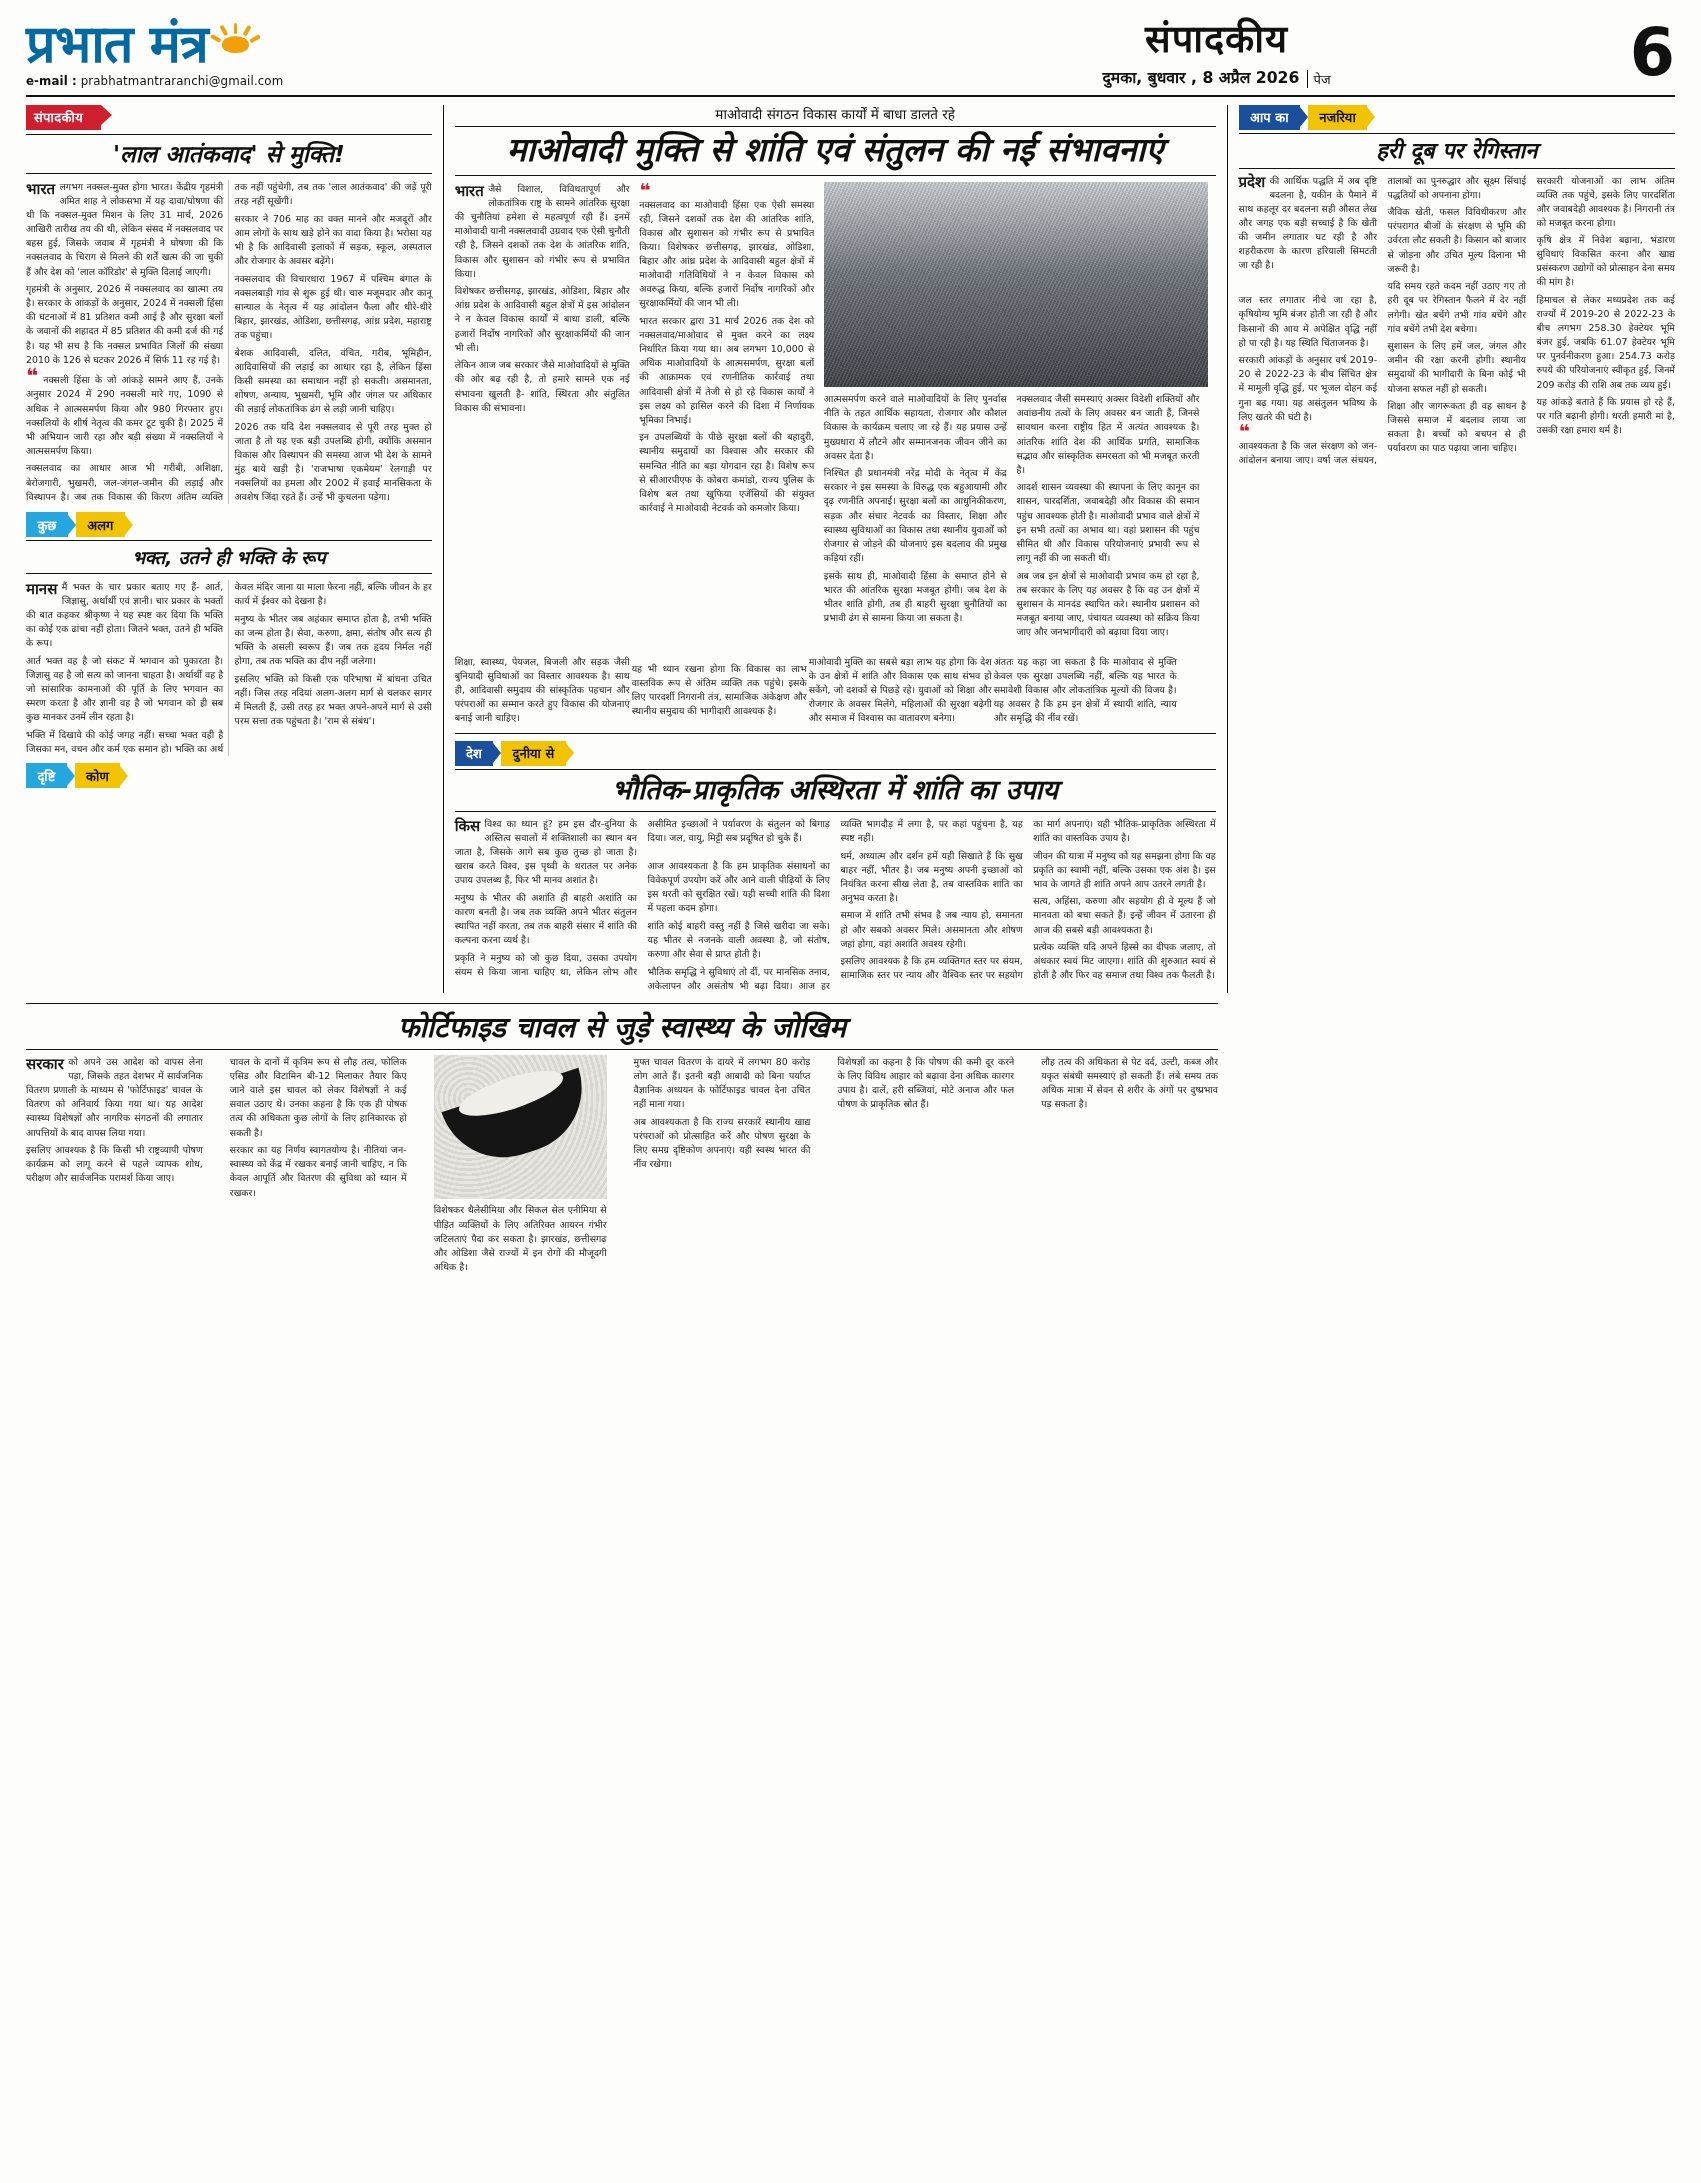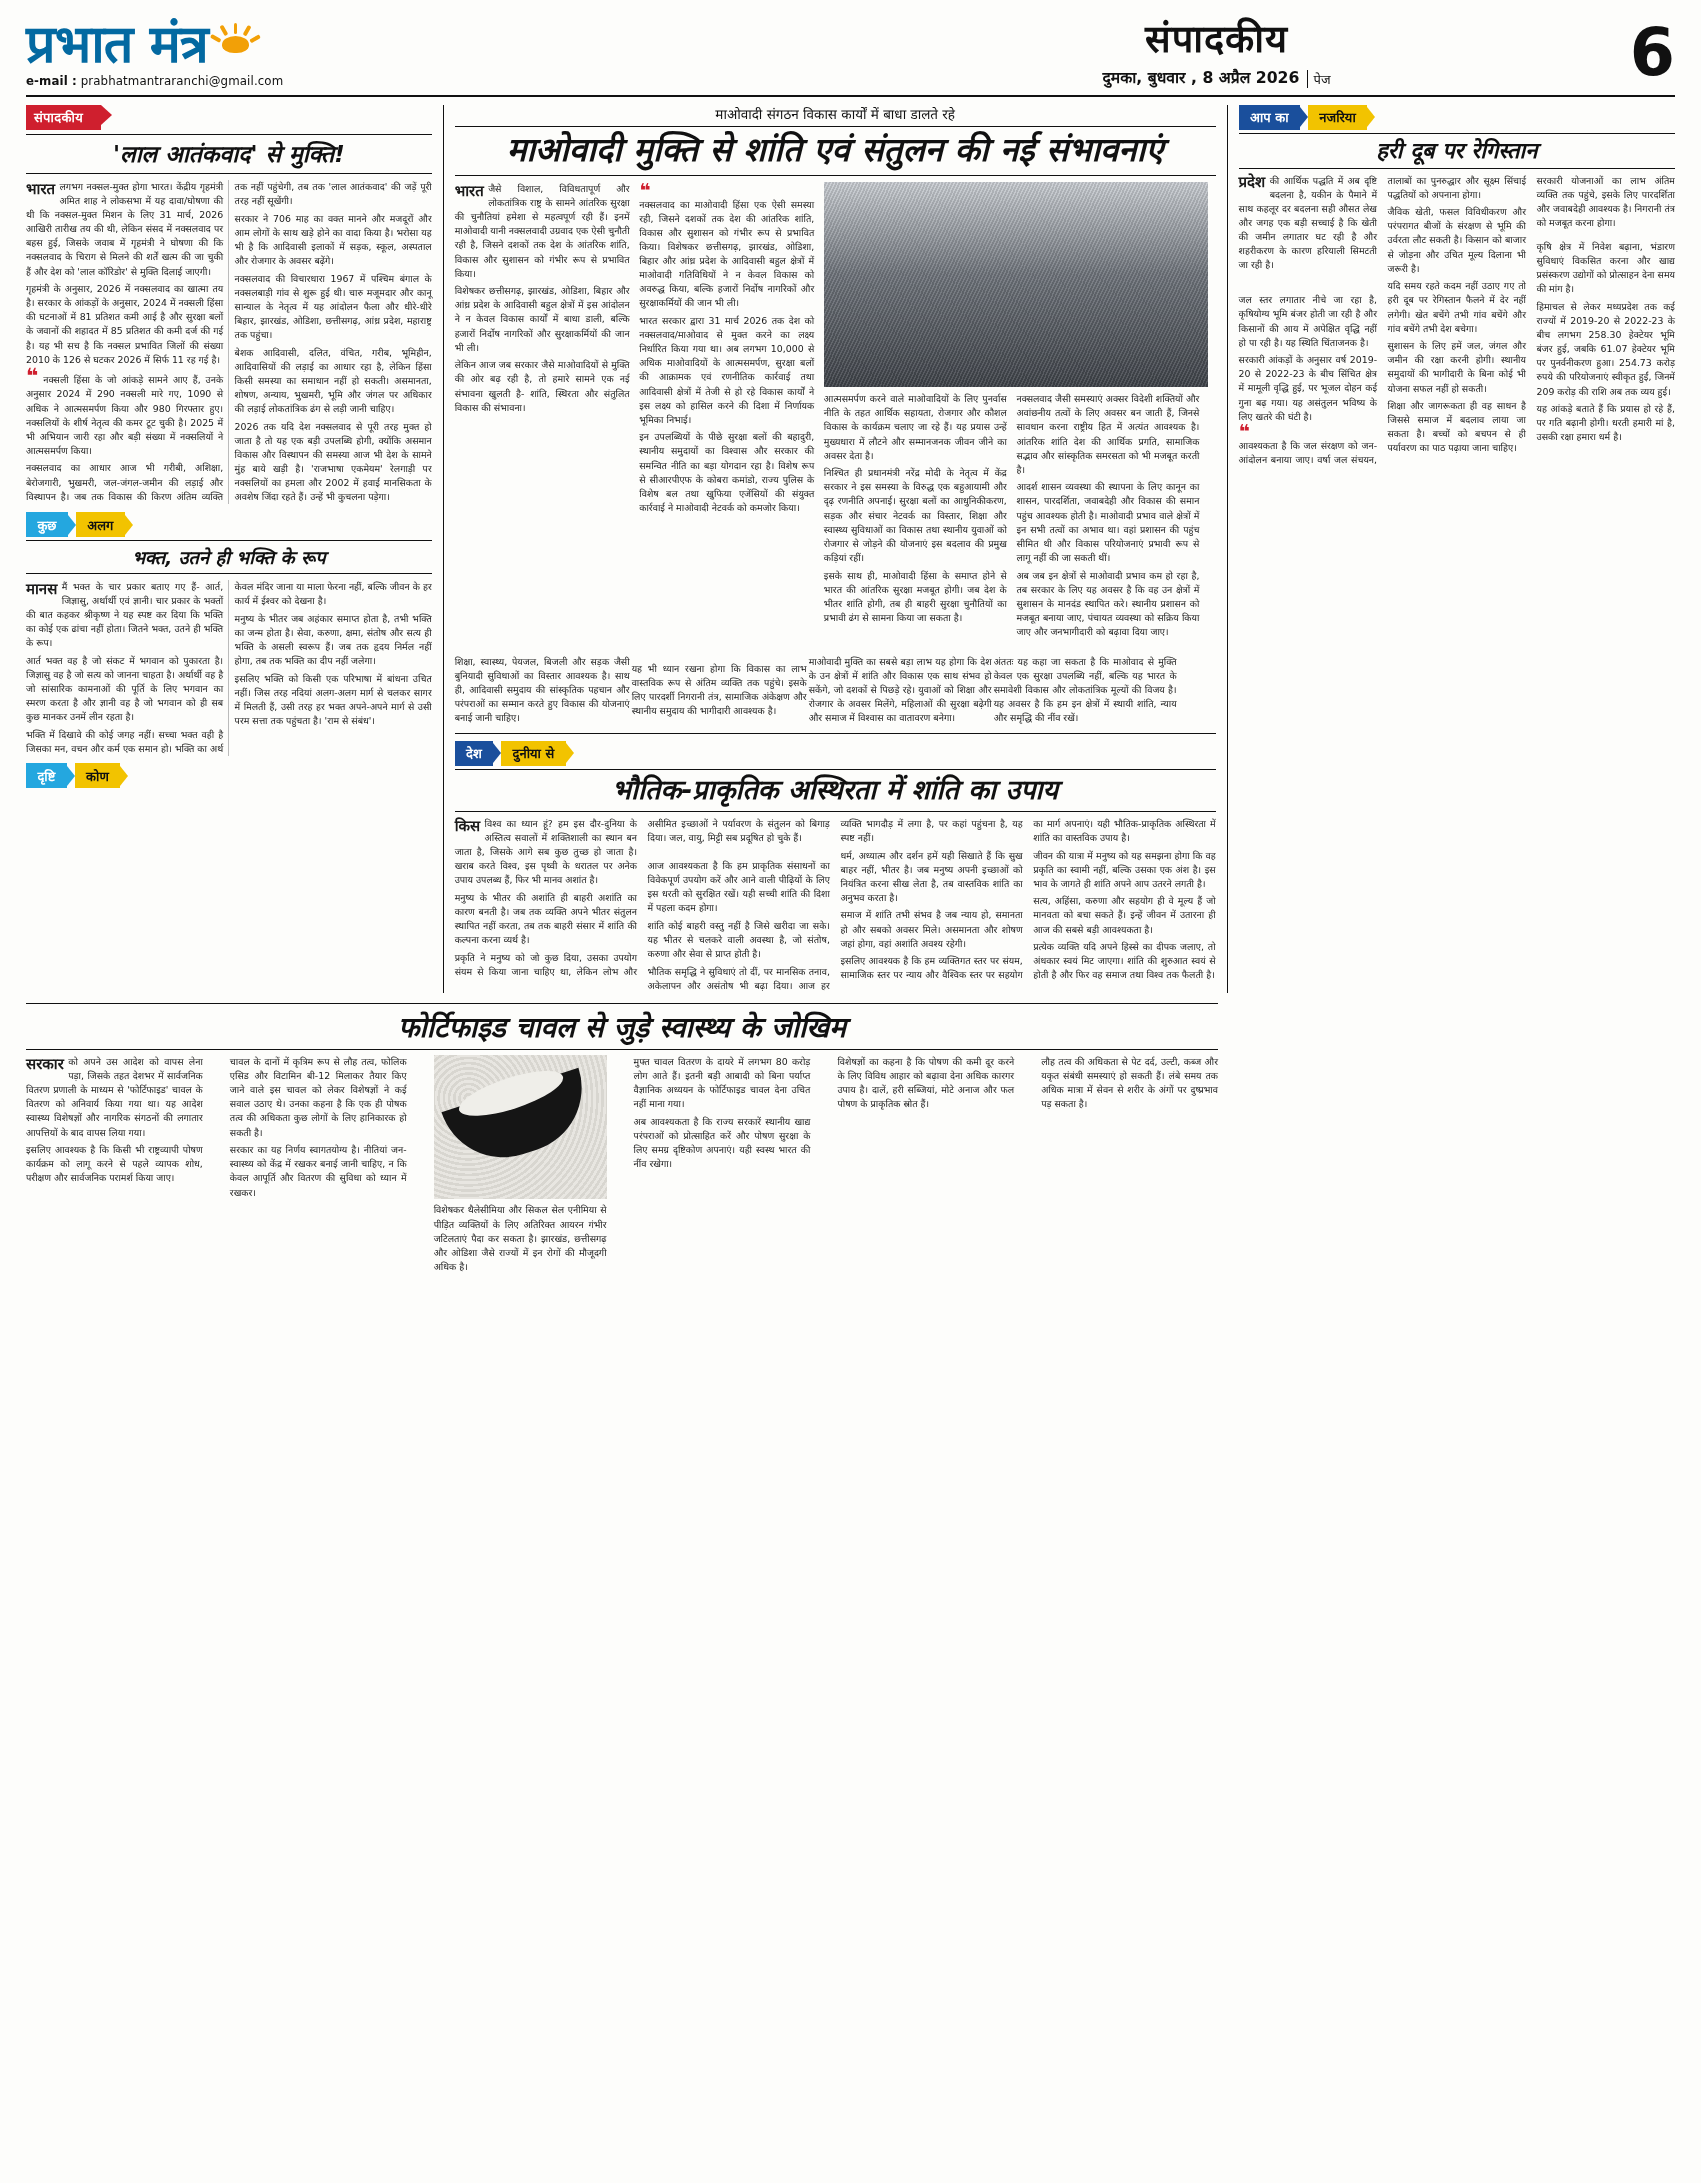--- a/index.html
+++ b/index.html
@@ -229,21 +229,21 @@
       <div class="rule" style="margin:5.2px 0;"></div>
 
       <div class="four-col-text">
         <div class="body-col">
           <span class="dropcap">किस</span>
           <span>विश्व का ध्यान हूं? हम इस दौर-दुनिया के अस्तित्व सवालों में शक्तिशाली का स्थान बन जाता है, जिसके आगे सब कुछ तुच्छ हो जाता है। खराब करते विश्व, इस पृथ्वी के धरातल पर अनेक उपाय उपलब्ध हैं, फिर भी मानव अशांत है।</span>
         </div>
         <div class="body-col" style="margin-top:3.5px;">मनुष्य के भीतर की अशांति ही बाहरी अशांति का कारण बनती है। जब तक व्यक्ति अपने भीतर संतुलन स्थापित नहीं करता, तब तक बाहरी संसार में शांति की कल्पना करना व्यर्थ है।</div>
         <div class="body-col" style="margin-top:3.5px;">प्रकृति ने मनुष्य को जो कुछ दिया, उसका उपयोग संयम से किया जाना चाहिए था, लेकिन लोभ और असीमित इच्छाओं ने पर्यावरण के संतुलन को बिगाड़ दिया। जल, वायु, मिट्टी सब प्रदूषित हो चुके हैं।</div>
         <div class="body-col" style="margin-top:14px;">आज आवश्यकता है कि हम प्राकृतिक संसाधनों का विवेकपूर्ण उपयोग करें और आने वाली पीढ़ियों के लिए इस धरती को सुरक्षित रखें। यही सच्ची शांति की दिशा में पहला कदम होगा।</div>
-        <div class="body-col" style="margin-top:3.5px;">शांति कोई बाहरी वस्तु नहीं है जिसे खरीदा जा सके। यह भीतर से चलकरे वाली अवस्था है, जो संतोष, करुणा और सेवा से प्राप्त होती है।</div>
+        <div class="body-col" style="margin-top:3.5px;">शांति कोई बाहरी वस्तु नहीं है जिसे खरीदा जा सके। यह भीतर से नजनके वाली अवस्था है, जो संतोष, करुणा और सेवा से प्राप्त होती है।</div>
         <div class="body-col" style="margin-top:3.5px;">भौतिक समृद्धि ने सुविधाएं तो दीं, पर मानसिक तनाव, अकेलापन और असंतोष भी बढ़ा दिया। आज हर व्यक्ति भागदौड़ में लगा है, पर कहां पहुंचना है, यह स्पष्ट नहीं।</div>
         <div class="body-col" style="margin-top:3.5px;">धर्म, अध्यात्म और दर्शन हमें यही सिखाते हैं कि सुख बाहर नहीं, भीतर है। जब मनुष्य अपनी इच्छाओं को नियंत्रित करना सीख लेता है, तब वास्तविक शांति का अनुभव करता है।</div>
         <div class="body-col" style="margin-top:3.5px;">समाज में शांति तभी संभव है जब न्याय हो, समानता हो और सबको अवसर मिले। असमानता और शोषण जहां होगा, वहां अशांति अवश्य रहेगी।</div>
         <div class="body-col" style="margin-top:3.5px;">इसलिए आवश्यक है कि हम व्यक्तिगत स्तर पर संयम, सामाजिक स्तर पर न्याय और वैश्विक स्तर पर सहयोग का मार्ग अपनाएं। यही भौतिक-प्राकृतिक अस्थिरता में शांति का वास्तविक उपाय है।</div>
         <div class="body-col" style="margin-top:3.5px;">जीवन की यात्रा में मनुष्य को यह समझना होगा कि वह प्रकृति का स्वामी नहीं, बल्कि उसका एक अंश है। इस भाव के जागते ही शांति अपने आप उतरने लगती है।</div>
         <div class="body-col" style="margin-top:3.5px;">सत्य, अहिंसा, करुणा और सहयोग ही वे मूल्य हैं जो मानवता को बचा सकते हैं। इन्हें जीवन में उतारना ही आज की सबसे बड़ी आवश्यकता है।</div>
         <div class="body-col" style="margin-top:3.5px;">प्रत्येक व्यक्ति यदि अपने हिस्से का दीपक जलाए, तो अंधकार स्वयं मिट जाएगा। शांति की शुरुआत स्वयं से होती है और फिर वह समाज तथा विश्व तक फैलती है।</div>
       </div>
     </div>
 
@@ -267,21 +267,21 @@
         <div class="body-col" style="margin-top:3.5px;">सरकारी आंकड़ों के अनुसार वर्ष 2019-20 से 2022-23 के बीच सिंचित क्षेत्र में मामूली वृद्धि हुई, पर भूजल दोहन कई गुना बढ़ गया। यह असंतुलन भविष्य के लिए खतरे की घंटी है।</div>
         <div class="body-col" style="margin-top:3.5px;">
           <span class="small-red-quote">❝</span>
           <span>आवश्यकता है कि जल संरक्षण को जन-आंदोलन बनाया जाए। वर्षा जल संचयन, तालाबों का पुनरुद्धार और सूक्ष्म सिंचाई पद्धतियों को अपनाना होगा।</span>
         </div>
         <div class="body-col" style="margin-top:3.5px;">जैविक खेती, फसल विविधीकरण और परंपरागत बीजों के संरक्षण से भूमि की उर्वरता लौट सकती है। किसान को बाजार से जोड़ना और उचित मूल्य दिलाना भी जरूरी है।</div>
         <div class="body-col" style="margin-top:3.5px;">यदि समय रहते कदम नहीं उठाए गए तो हरी दूब पर रेगिस्तान फैलने में देर नहीं लगेगी। खेत बचेंगे तभी गांव बचेंगे और गांव बचेंगे तभी देश बचेगा।</div>
         <div class="body-col" style="margin-top:3.5px;">सुशासन के लिए हमें जल, जंगल और जमीन की रक्षा करनी होगी। स्थानीय समुदायों की भागीदारी के बिना कोई भी योजना सफल नहीं हो सकती।</div>
         <div class="body-col" style="margin-top:3.5px;">शिक्षा और जागरूकता ही वह साधन है जिससे समाज में बदलाव लाया जा सकता है। बच्चों को बचपन से ही पर्यावरण का पाठ पढ़ाया जाना चाहिए।</div>
         <div class="body-col" style="margin-top:3.5px;">सरकारी योजनाओं का लाभ अंतिम व्यक्ति तक पहुंचे, इसके लिए पारदर्शिता और जवाबदेही आवश्यक है। निगरानी तंत्र को मजबूत करना होगा।</div>
-        <div class="body-col" style="margin-top:10px;">कृषि क्षेत्र में निवेश बढ़ाना, भंडारण सुविधाएं विकसित करना और खाद्य प्रसंस्करण उद्योगों को प्रोत्साहन देना समय की मांग है।</div>
+        <div class="body-col" style="margin-top:3px;">कृषि क्षेत्र में निवेश बढ़ाना, भंडारण सुविधाएं विकसित करना और खाद्य प्रसंस्करण उद्योगों को प्रोत्साहन देना समय की मांग है।</div>
         <div class="body-col" style="margin-top:3.5px;">हिमाचल से लेकर मध्यप्रदेश तक कई राज्यों में 2019-20 से 2022-23 के बीच लगभग 258.30 हेक्टेयर भूमि बंजर हुई, जबकि 61.07 हेक्टेयर भूमि पर पुनर्वनीकरण हुआ। 254.73 करोड़ रुपये की परियोजनाएं स्वीकृत हुईं, जिनमें 209 करोड़ की राशि अब तक व्यय हुई।</div>
         <div class="body-col" style="margin-top:3.5px;">यह आंकड़े बताते हैं कि प्रयास हो रहे हैं, पर गति बढ़ानी होगी। धरती हमारी मां है, उसकी रक्षा हमारा धर्म है।</div>
       </div>
     </div>
   </div>
 
   <div style="margin-top:9.6px;width:1192px;">
     <div class="sec-divider"></div>
     <div class="headline" style="font-size:28px;">फोर्टिफाइड चावल से जुड़े स्वास्थ्य के जोखिम</div>
     <div class="rule" style="margin:5.2px 0;"></div>

